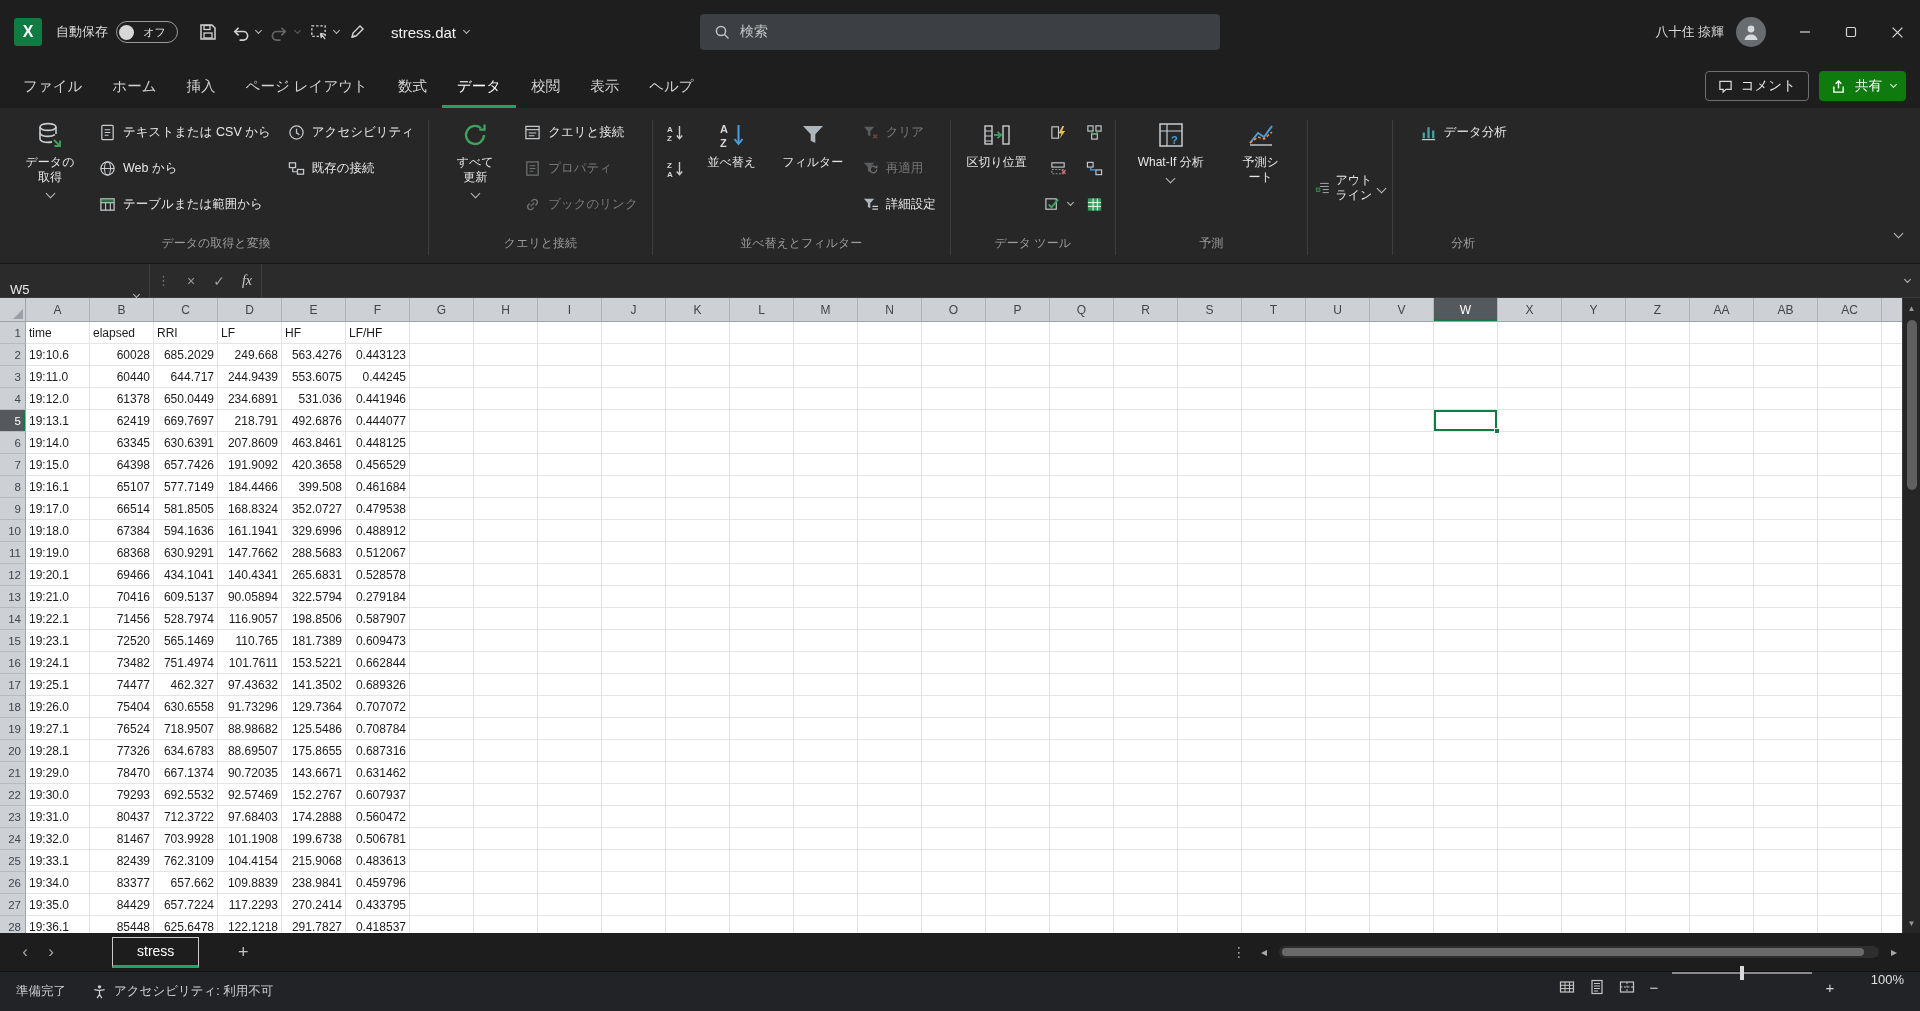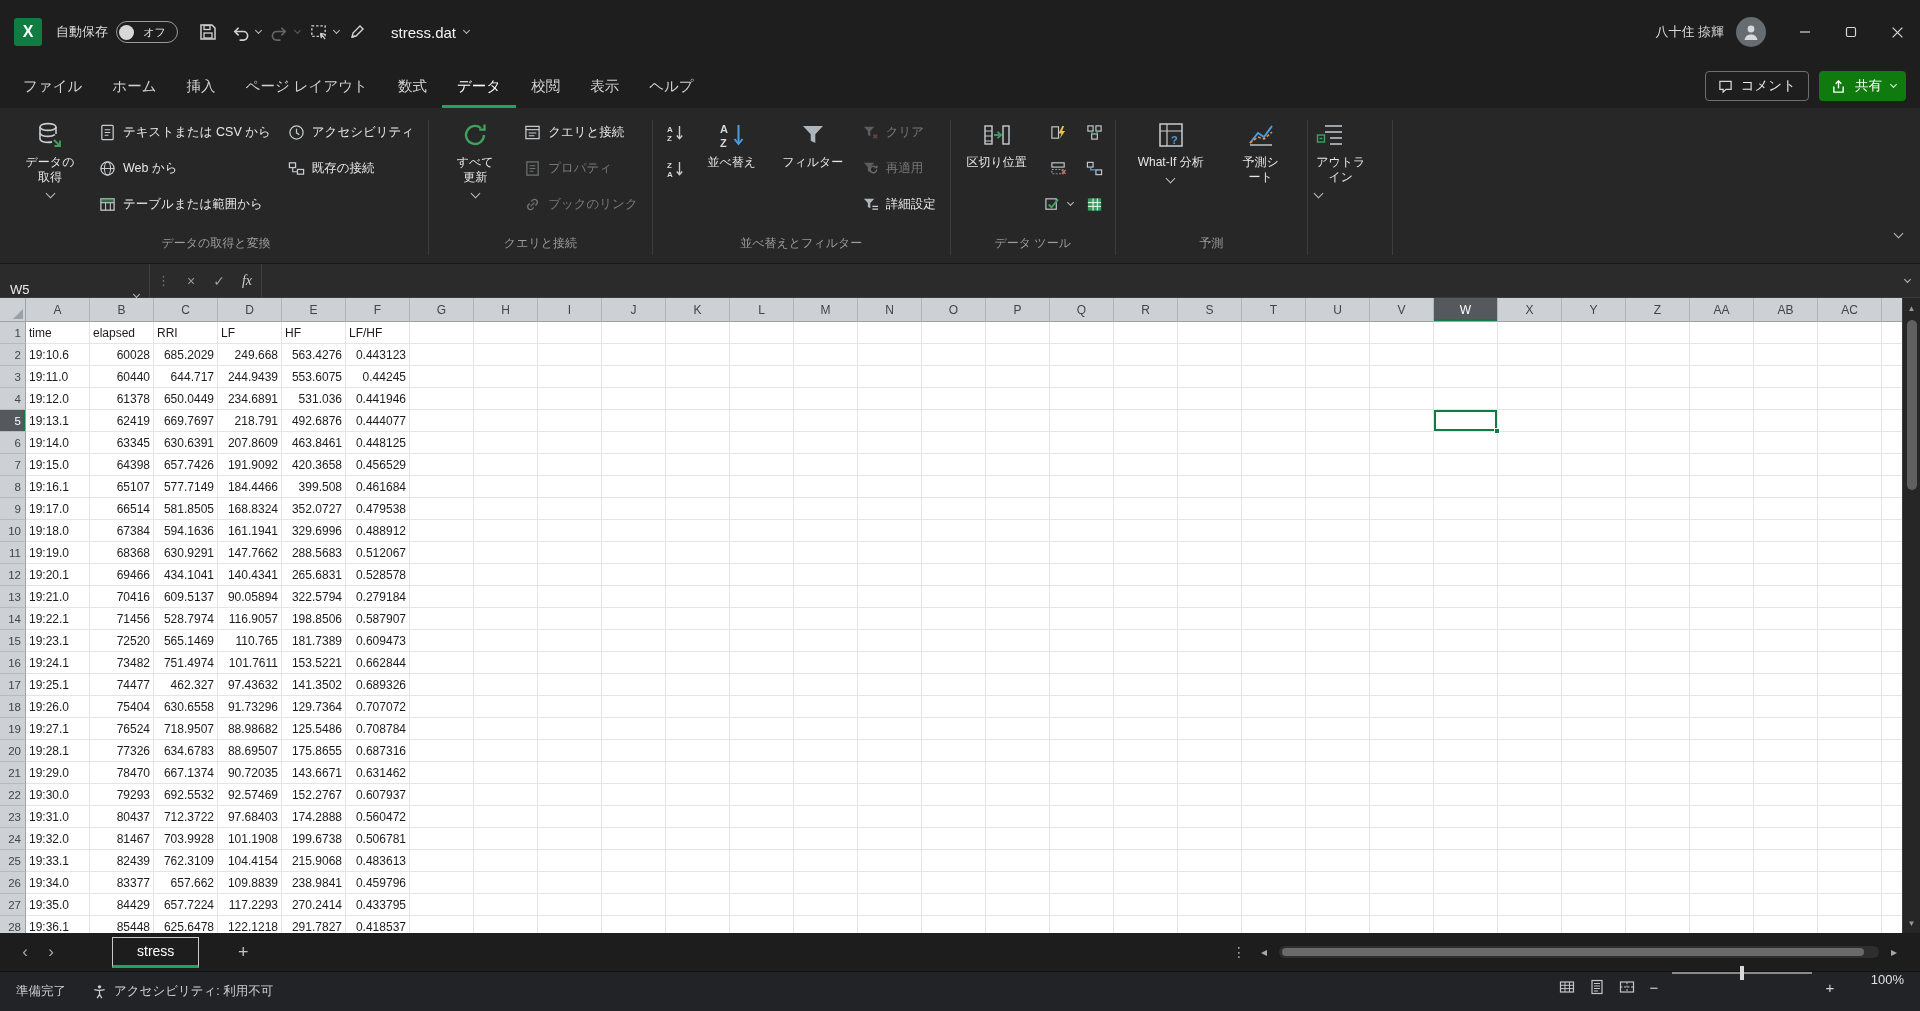--- a/index.html
+++ b/index.html
@@ -56,21 +56,21 @@
     padding-top:8px;gap:5px;border-radius:4px;flex:none;}
   .rlabel{font-size:12px;line-height:15px;color:#e6e6e6;text-align:center;}
   .rcol{display:flex;flex-direction:column;height:114px;padding-top:2px;}
   .rbtn-small{display:flex;align-items:center;gap:7px;height:36px;padding:0 7px;border-radius:4px;
     font-size:12.5px;color:#e6e6e6;white-space:nowrap;}
   .rbtn-small.disabled{color:#787878;}
   .rbtn-small.disabled svg{opacity:.45;}
   .icon-only{justify-content:center;padding:0 5px;}
   .sort-col{display:flex;flex-direction:column;gap:10px;padding-top:8px;}
   .sort-btn{width:30px;height:26px;display:flex;align-items:center;justify-content:center;border-radius:3px;}
-  .rbtn-tall{width:70px;height:144px;display:flex;flex-direction:column;
+  .rbtn-tall{width:70px;height:144px;display:flex;flex-direction:row;align-items:center;
     padding-top:8px;gap:5px;border-radius:4px;flex:none;}
   .mw48{max-width:48px;} .mw52{max-width:52px;} .mw60{max-width:60px;} .mw72{max-width:72px;} .mw90{max-width:90px;}
   .ribbon-collapse{position:absolute;right:18px;bottom:22px;}
 
   
   .formula-bar{height:34px;flex:none;background:#2b2b2b;display:flex;align-items:center;
     border-bottom:1px solid #3a3a3a;}
   .name-box{width:150px;height:100%;display:flex;align-items:flex-end;padding:0 10px;
     color:#ececec;font-size:13px;border-right:1px solid #3f3f3f;}
   .name-box .nb-text{flex:1;}
@@ -180,20 +180,27 @@
     <div class="tbtn">
       <svg width="16" height="16" viewBox="0 0 16 16">
           <path d="M3 13l1-4 7-7 3 3-7 7z" fill="none" stroke="#d2d2d2" stroke-width="1.4"></path>
           <path d="M3 13l3-1" stroke="#d2d2d2" stroke-width="1.4"></path>
         </svg>
     </div>
     <div class="doc-title">
       <span>stress.dat</span>
       <span class="chev sm"></span>
     </div>
+    <div class="search-box">
+      <svg width="16" height="16" viewBox="0 0 16 16">
+          <circle cx="7" cy="7" r="4.6" fill="none" stroke="#bfc3c6" stroke-width="1.5"></circle>
+          <path d="M10.5 10.5L14.5 14.5" stroke="#bfc3c6" stroke-width="1.5"></path>
+        </svg>
+      <span>検索</span>
+    </div>
     <div class="tb-right">
       <span class="user-name">八十住 捺輝</span>
       <div class="avatar">
         <svg width="20" height="20" viewBox="0 0 20 20">
             <circle cx="10" cy="7" r="3.4" fill="#d7dadd"></circle>
             <path d="M3.5 18c.8-4 3.4-5.6 6.5-5.6s5.7 1.6 6.5 5.6z" fill="#d7dadd"></path>
           </svg>
       </div>
       <div class="winbtn">
         <svg width="12" height="12" viewBox="0 0 12 12">
@@ -499,20 +506,34 @@
             <path d="M10 6h17M10 12h17M15 18h12M15 24h12" stroke="#c9cdd1" stroke-width="1.5"></path>
             <rect x="2.5" y="15" width="7" height="7" fill="none" stroke="#3fa35f" stroke-width="1.4"></rect>
             <path d="M4.5 18.5h3" stroke="#3fa35f" stroke-width="1.4"></path>
           </svg>
         <span class="rlabel mw52">アウトライン</span>
         <span class="chev"></span>
       </div>
     </div>
     <div class="rdivider"></div>
 
+    <div class="rgroup" style="padding:0 18px;">
+      <div class="rgroup-content">
+        <div class="rcol">
+          <div class="rbtn-small">
+            <svg width="17" height="17" viewBox="0 0 18 18">
+                <path d="M4 15V9M9 15V3.5M14 15V7" stroke="#4aa3a3" stroke-width="2.4"></path>
+                <path d="M2 16.5h14" stroke="#c9cdd1" stroke-width="1.3"></path>
+              </svg>
+            <span>データ分析</span>
+          </div>
+        </div>
+      </div>
+      <div class="rgroup-label">分析</div>
+    </div>
 
     <div class="ribbon-collapse">
       <span class="chev"></span>
     </div>
   </div>
 
   <div class="formula-bar">
     <div class="name-box">
       <span class="nb-text">W5</span>
       <span class="chev sm"></span>

